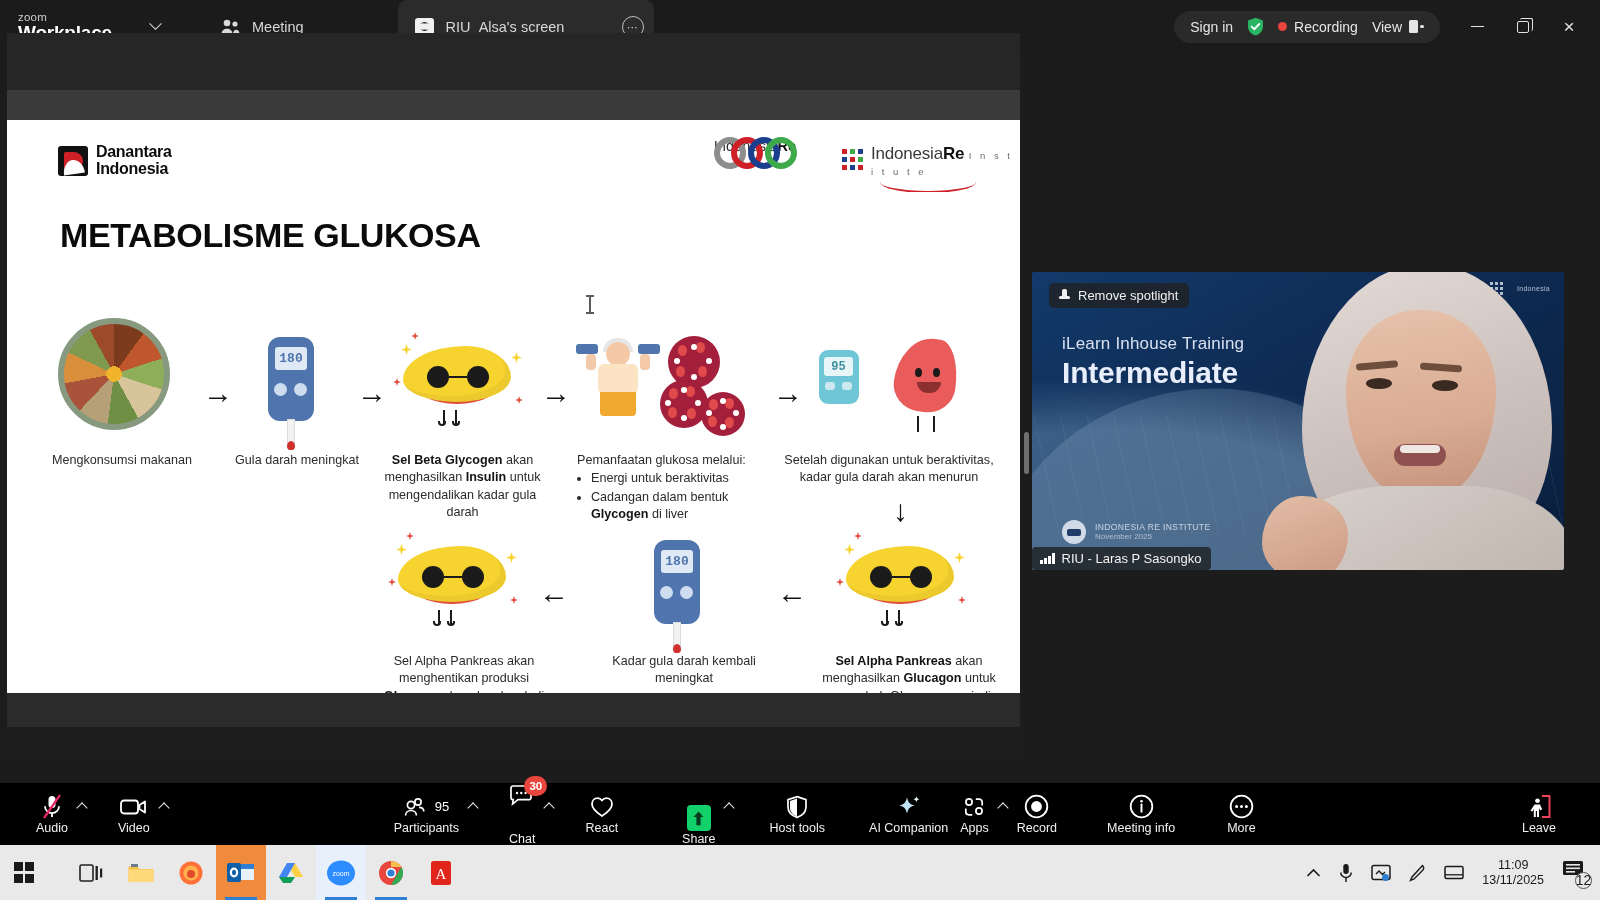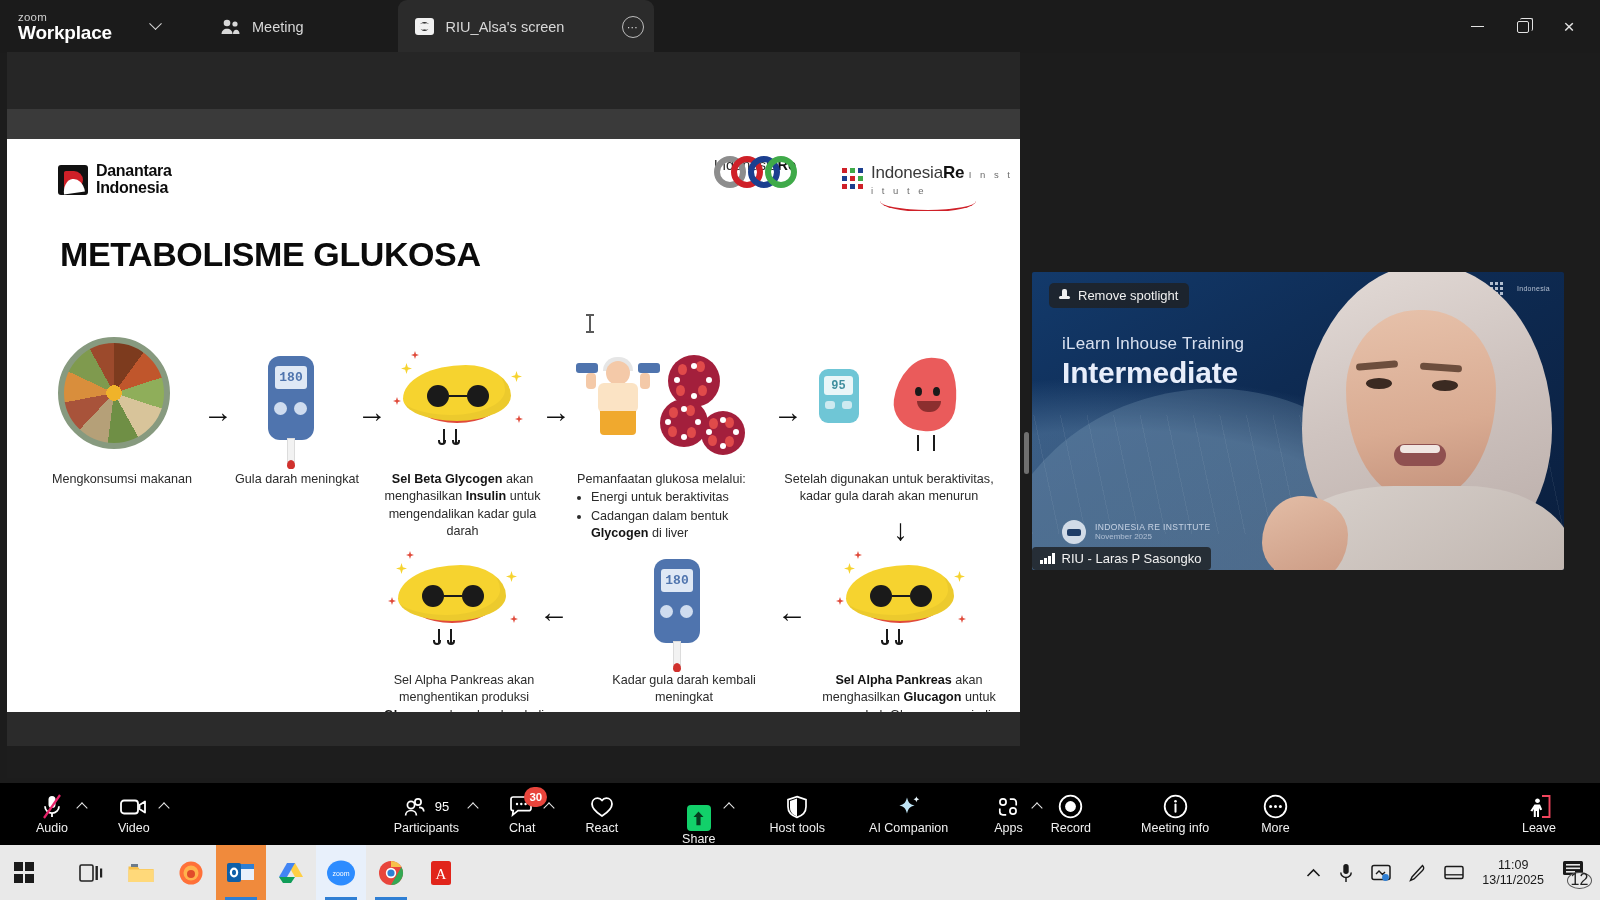--- a/index.html
+++ b/index.html
@@ -57,21 +57,21 @@
   .view-ic .vd { width: 3.5px; height: 3.5px; background: #e6e6e6; border-radius: 50%; }
   .wbtn { width: 46px; height: 53px; display: flex; align-items: center; justify-content: center; color: #e3e3e3; }
   .wbtn .min { width: 13px; height: 1.5px; background: #e3e3e3; }
   .wbtn .max { width: 12px; height: 12px; border: 1.5px solid #e3e3e3; border-radius: 2px; position: relative; }
   .wbtn .max::after { content:""; position:absolute; left:2px; top:-4px; width:12px; height:12px;
      border-top:1.5px solid #e3e3e3; border-right:1.5px solid #e3e3e3; border-radius:2px;}
   .wbtn .cls { font-size: 19px; line-height: 1; font-weight: 300; }
 
   
   .share-wrap {
-    position: absolute; left: 7px; top: 52px; width: 1013px; height: 726px;
+    position: absolute; left: 7px; top: 33px; width: 1013px; height: 726px;
     background: #262626;
   }
   .share-top { position:absolute; left:0; top:0; width:100%; height:57px; background:#262626; }
   .share-band { position:absolute; left:0; top:57px; width:100%; height:30px; background:#3a3a3a; }
   .slide {
     position: absolute; left: 0; top: 87px; width: 1013px; height: 573px; background: #ffffff;
     overflow: hidden;
   }
   .share-bottom { position:absolute; left:0; top:660px; width:100%; height:66px; background:#2b2b2b; }
   .share-bottom-dark { position:absolute; left:0; top:694px; width:100%; height:32px; background:#1d1d1d; }
@@ -298,22 +298,22 @@
   .star.b{background:#3ba7e8;width:8px;height:8px;}
   .star.g{background:#7ac943;width:6px;height:6px;}
   .tkicon{width:50px;height:55px;display:flex;align-items:center;justify-content:center;position:relative;}
   .tkicon.act-orange{background:#f08a3c;}
   .tkicon.act-blue{background:#e8f0fb;}
   .tkicon .und{position:absolute;bottom:0;left:9px;width:32px;height:3px;background:#2f7fd4;}
   .tray{margin-left:auto;display:flex;align-items:center;gap:18px;padding-right:10px;}
   .tray .ti{color:#1a1a1a;display:flex;align-items:center;}
   .clock{line-height:1.18;text-align:center;color:#1a1a1a;font-size:12.5px;}
   .notifbox{position:relative;width:28px;height:28px;}
-  .notifcount{position:absolute;right:-2px;bottom:-2px;width:25px;height:17px;border-radius:50%;
-     border:1.2px solid #555;background:#e9e9e9;font-size:16px;display:flex;align-items:center;justify-content:center;color:#222;}
+  .notifcount{position:absolute;right:-2px;bottom:-2px;width:17px;height:17px;border-radius:50%;
+     border:1.2px solid #555;background:#e9e9e9;font-size:14px;display:flex;align-items:center;justify-content:center;color:#222;}
 </style>
 </head>
 <body>
 
 <div class="app">
 
   <div class="titlebar">
     <div class="zoom-logo">
       <div class="zl1">zoom</div>
       <div class="zl2">Workplace</div>
@@ -341,20 +341,44 @@
               <circle cx="8.6" cy="9.5" r="3.2" fill="#f1f1f1"></circle>
               <circle cx="12.4" cy="9.5" r="3.2" fill="#f1f1f1"></circle>
             </svg>
         </span>
         <span>RIU_Alsa's screen</span>
         <span class="more-dot">⋯</span>
       </div>
     </div>
 
     <div class="tb-right">
+      <div class="pill">
+        <div class="item">
+          <span>Sign in</span>
+        </div>
+        <div class="item">
+          <span class="shield">
+            <svg width="17" height="19" viewBox="0 0 17 19">
+                <path d="M8.5 0.8 16 3.4v6.2c0 4.5-3.2 7.7-7.5 9-4.3-1.3-7.5-4.5-7.5-9V3.4z" fill="#28b463"></path>
+                <path d="M4.7 9.6l2.6 2.6 5-5.2" stroke="#fff" stroke-width="1.9" fill="none" stroke-linecap="round"></path>
+              </svg>
+          </span>
+        </div>
+        <div class="item">
+          <span class="rec-dot"></span>
+          <span>Recording</span>
+        </div>
+        <div class="item">
+          <span>View</span>
+          <span class="view-ic">
+              <i class="vr"></i>
+              <i class="vd"></i>
+            </span>
+        </div>
+      </div>
       <div class="wbtn">
           <span class="min"></span>
         </div>
       <div class="wbtn">
           <span class="max"></span>
         </div>
       <div class="wbtn">
           <span class="cls">×</span>
         </div>
     </div>
@@ -689,21 +713,21 @@
             <circle cx="7" cy="8" r="3.6" stroke="#fff" stroke-width="1.7" fill="none"></circle>
             <path d="M1.6 18.5c0-3.1 2.4-5 5.4-5s5.4 1.9 5.4 5" stroke="#fff" stroke-width="1.7" fill="none"></path>
             <path d="M15 10.3c2.8 0 4.8 1.6 4.8 4.3" stroke="#fff" stroke-width="1.7" fill="none"></path>
           </svg>
         <span class="pcount">95</span>
       </span>
       <span class="lbl">Participants</span>
     </div>
     <div class="caret"></div>
 
-    <div class="ctrl" style="margin-left:22px;">
+    <div class="ctrl" style="margin-left:22px;justify-content:space-between;">
       <span class="ico">
         <svg width="26" height="22" viewBox="0 0 26 22">
             <path d="M2 3.2A2.2 2.2 0 0 1 4.2 1h15.6A2.2 2.2 0 0 1 22 3.2v9.3a2.2 2.2 0 0 1-2.2 2.2H9l-5.4 4.4.6-4.4h-.2A2.2 2.2 0 0 1 2 12.5z" stroke="#fff" stroke-width="1.7" fill="none"></path>
             <circle cx="8" cy="8" r="1.2" fill="#fff"></circle>
             <circle cx="12.3" cy="8" r="1.2" fill="#fff"></circle>
             <circle cx="16.6" cy="8" r="1.2" fill="#fff"></circle>
           </svg>
         <span class="badge">30</span>
       </span>
       <span class="lbl">Chat</span>
@@ -744,21 +768,21 @@
     <div class="ctrl" style="margin-left:32px;">
       <span class="ico">
         <svg width="26" height="24" viewBox="0 0 26 24">
             <path d="M11 2.5c1.4 5.2 2.7 6.6 7.6 8-4.9 1.4-6.2 2.8-7.6 8-1.4-5.2-2.7-6.6-7.6-8 4.9-1.4 6.2-2.8 7.6-8z" fill="#bfe4f5"></path>
             <path d="M20.4 1.2c.5 2 1 2.5 2.9 3-1.9.5-2.4 1-2.9 3-.5-2-1-2.5-2.9-3 1.9-.5 2.4-1 2.9-3z" fill="#e8f6fd"></path>
           </svg>
       </span>
       <span class="lbl">AI Companion</span>
     </div>
 
-    <div class="ctrl" style="margin-left:34px;text-align:right;">
+    <div class="ctrl" style="text-align:right;">
       <span class="ico">
         <svg width="26" height="22" viewBox="0 0 26 22">
             <circle cx="7" cy="6" r="3.1" stroke="#fff" stroke-width="1.7" fill="none"></circle>
             <circle cx="17" cy="15" r="3.1" stroke="#fff" stroke-width="1.7" fill="none"></circle>
             <path d="M13.8 3.2h3.4a3 3 0 0 1 3 3v3.4" stroke="#fff" stroke-width="1.7" fill="none"></path>
             <path d="M10.2 18.8H6.8a3 3 0 0 1-3-3V12.4" stroke="#fff" stroke-width="1.7" fill="none"></path>
           </svg>
       </span>
       <span class="lbl">Apps</span>
     </div>

